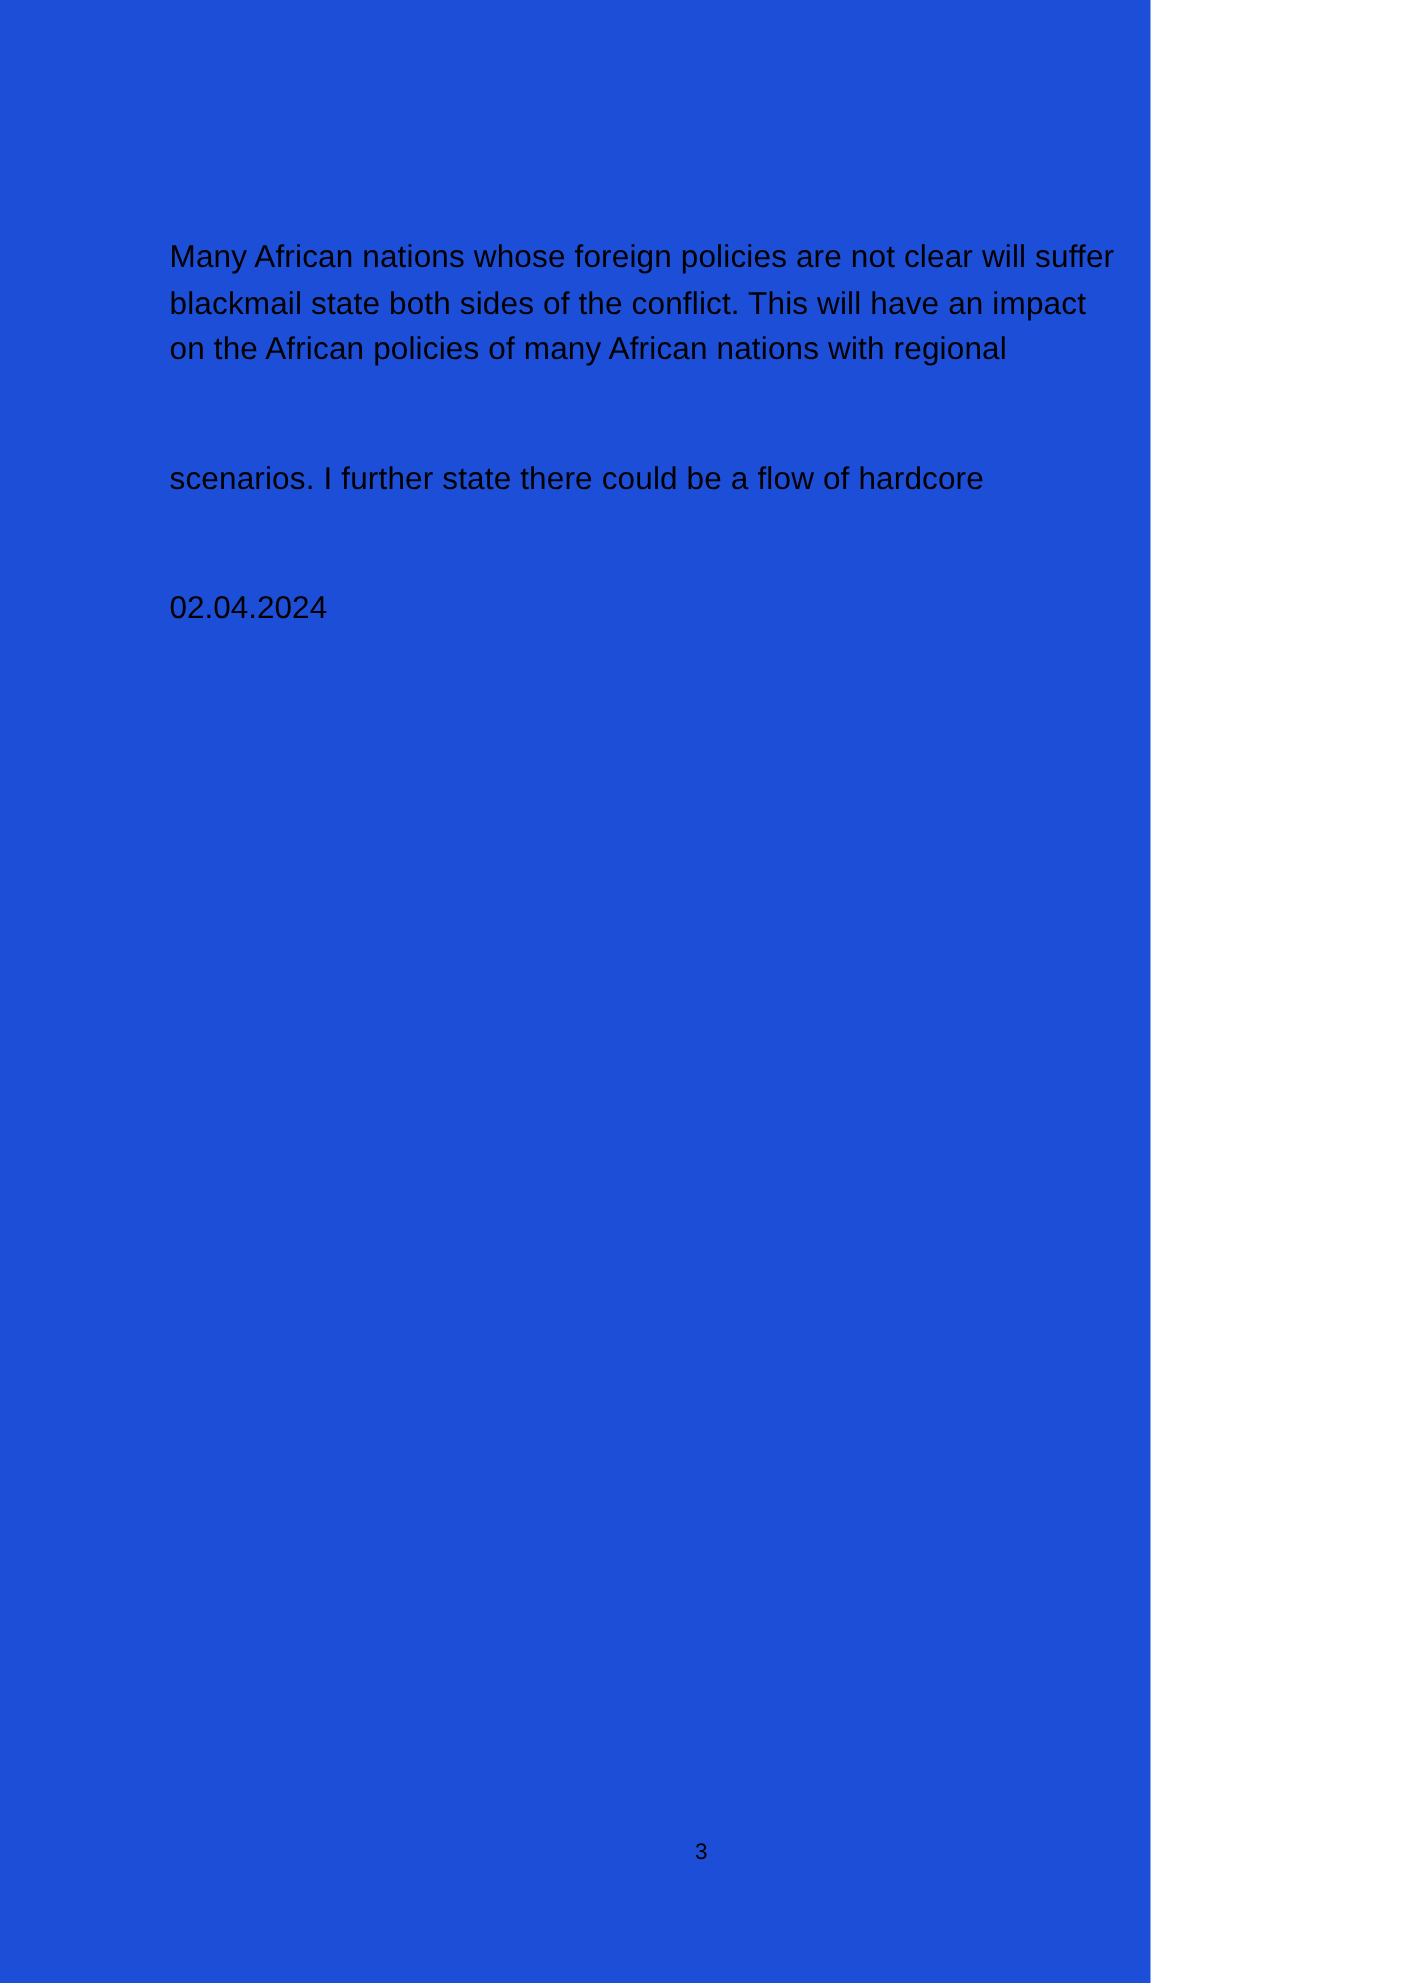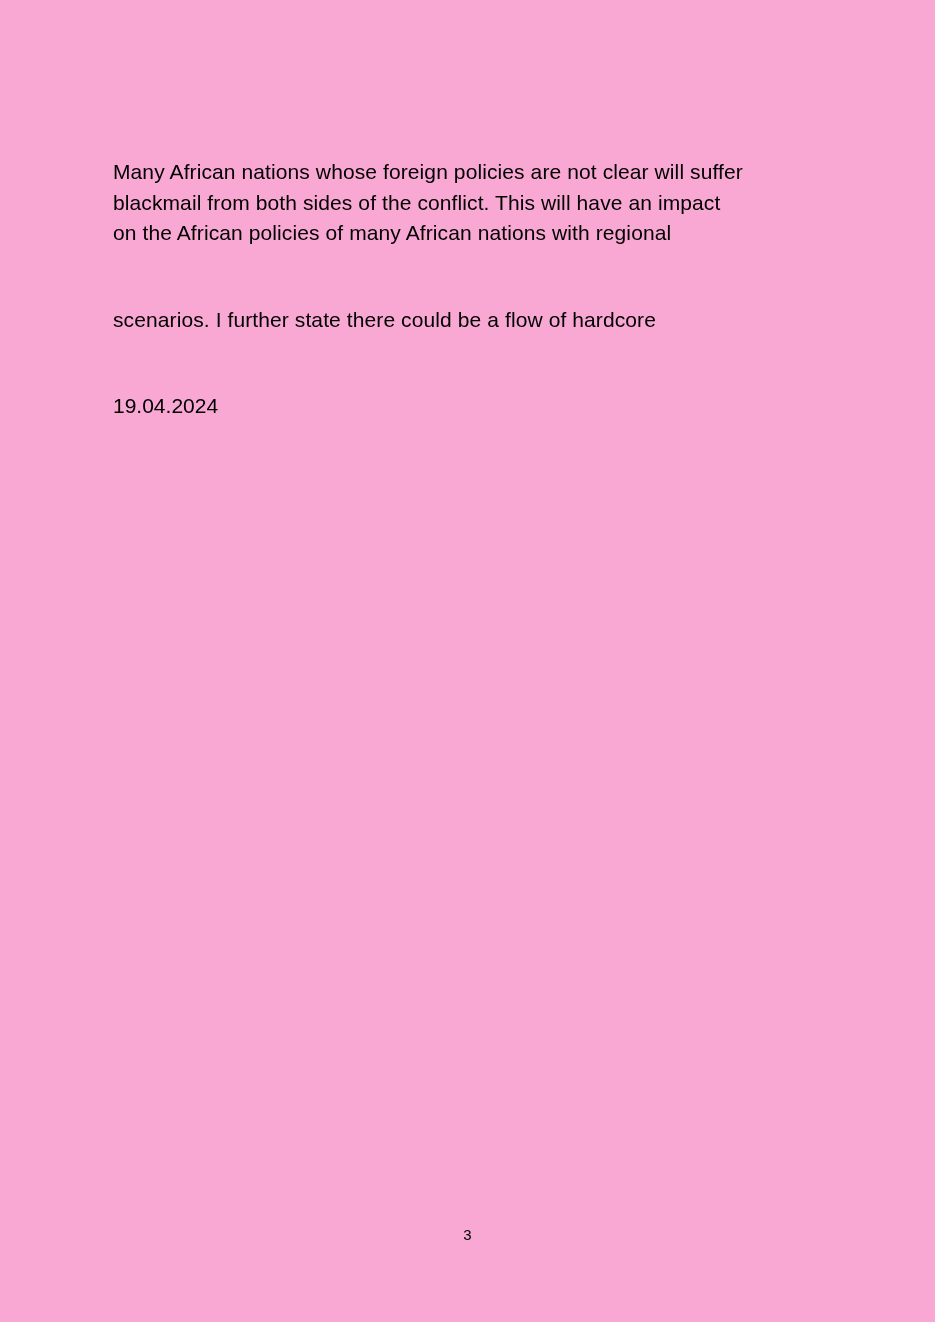--- a/index.html
+++ b/index.html
@@ -13,23 +13,23 @@
       position: relative;
       overflow: hidden;
       font-family: "Liberation Sans", "DejaVu Sans", sans-serif;
       color: #000000;
       -webkit-font-smoothing: antialiased;
     }
     .page {
       position: absolute;
       left: 0;
       top: 0;
-      width: 935px;
+      width: 767px;
       height: 1322px;
-      background: #f9a8d4;
+      background: #1d4ed8;
     }
     .content {
       position: absolute;
       left: 113px;
       top: 157px;
       width: 760px;
     }
     .para {
       margin: 0 0 56px 0;
       font-size: 21px;
@@ -58,27 +58,27 @@
     }
   </style>
 </head>
 <body>
 
 <div class="page">
   <div class="content">
 
     <p class="para">
       <span class="line">Many African nations whose foreign policies are not clear will suffer</span>
-      <span class="line">blackmail from both sides of the conflict. This will have an impact</span>
+      <span class="line">blackmail state both sides of the conflict. This will have an impact</span>
       <span class="line">on the African policies of many African nations with regional</span>
     </p>
 
     <p class="para">
       <span class="line">scenarios. I further state there could be a flow of hardcore</span>
     </p>
 
 
-    <p class="date">19.04.2024</p>
+    <p class="date">02.04.2024</p>
 
   </div>
 
   <div class="page-number">3</div>
 </div>
 
 </body></html>

